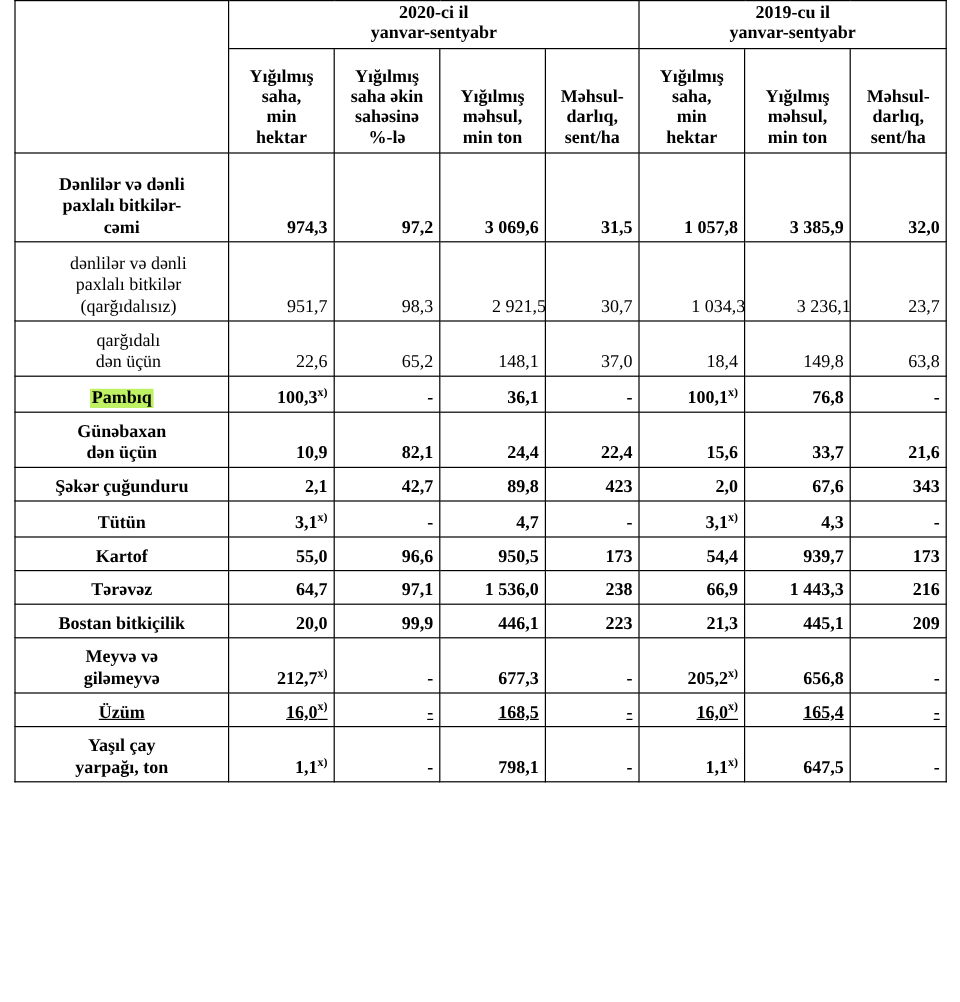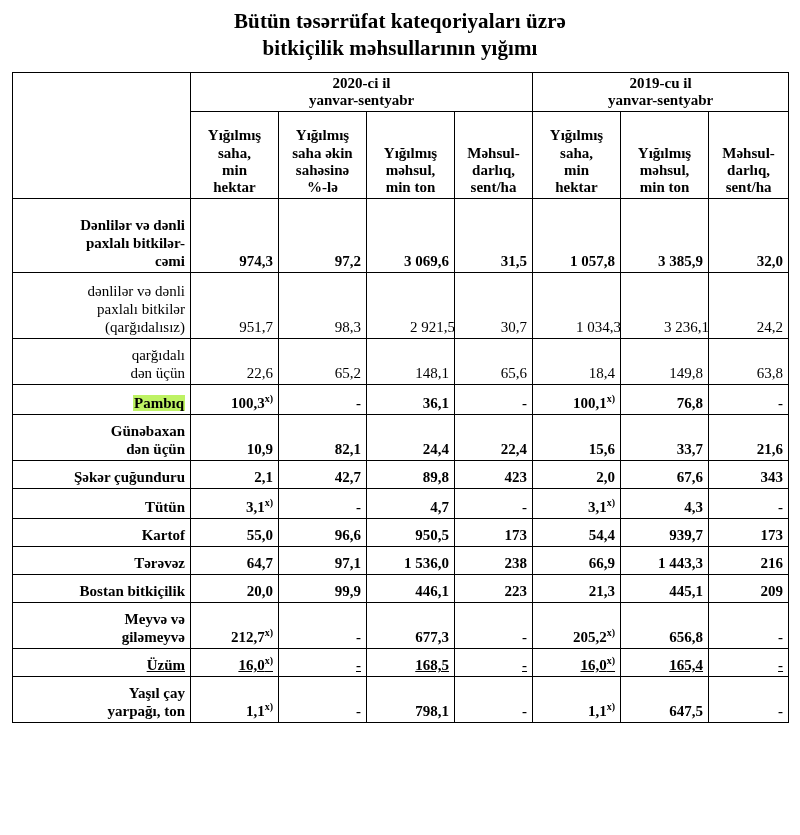--- a/index.html
+++ b/index.html
@@ -52,21 +52,21 @@
     font-size: 16px;
     padding-top: 5px;
     padding-bottom: 5px;
     line-height: 1.2;
   }
   .col-head {
     height: 82px;
     font-size: 14.5px;
   }
   td.label {
-    text-align: right;
+    text-align: center;
     font-weight: bold;
     line-height: 1.2;
     font-size: 15.5px;
   }
   td.label.indent {
     font-weight: normal;
     padding-left: 16px;
   }
   td.num {
     text-align: right;
@@ -108,24 +108,20 @@
   .r10 { height: 28px; }
   .r11 { height: 46px; }
   .r12 { height: 28px; text-decoration: underline; }
   .r13 { height: 46px; }
 </style>
 </head>
 <body>
 
 <div class="page">
 
-  <div class="title">
-    <span>Bütün təsərrüfat kateqoriyaları üzrə</span><br>
-    <span>bitkiçilik məhsullarının yığımı</span>
-  </div>
 
   <table class="data">
     <colgroup>
       <col style="width:178px">
       <col style="width:88px">
       <col style="width:88px">
       <col style="width:88px">
       <col style="width:78px">
       <col style="width:88px">
       <col style="width:88px">
@@ -206,32 +202,32 @@
           <span>dənlilər və dənli</span><br>
           <span>paxlalı bitkilər</span><br>
           <span>(qarğıdalısız)</span>
         </td>
         <td class="num normal">951,7</td>
         <td class="num normal">98,3</td>
         <td class="num normal">2 921,5</td>
         <td class="num normal">30,7</td>
         <td class="num normal">1 034,3</td>
         <td class="num normal">3 236,1</td>
-        <td class="num normal">24,2</td>
+        <td class="num normal">23,7</td>
       </tr>
 
       <tr class="r3">
         <td class="label indent">
           <span>qarğıdalı</span><br>
           <span>dən üçün</span>
         </td>
         <td class="num normal">22,6</td>
         <td class="num normal">65,2</td>
         <td class="num normal">148,1</td>
-        <td class="num normal">65,6</td>
+        <td class="num normal">37,0</td>
         <td class="num normal">18,4</td>
         <td class="num normal">149,8</td>
         <td class="num normal">63,8</td>
       </tr>
 
       <tr class="r4">
         <td class="label">
           <span class="hl">Pambıq</span>
         </td>
         <td class="num"><span>100,3</span><sup>x)</sup></td>

